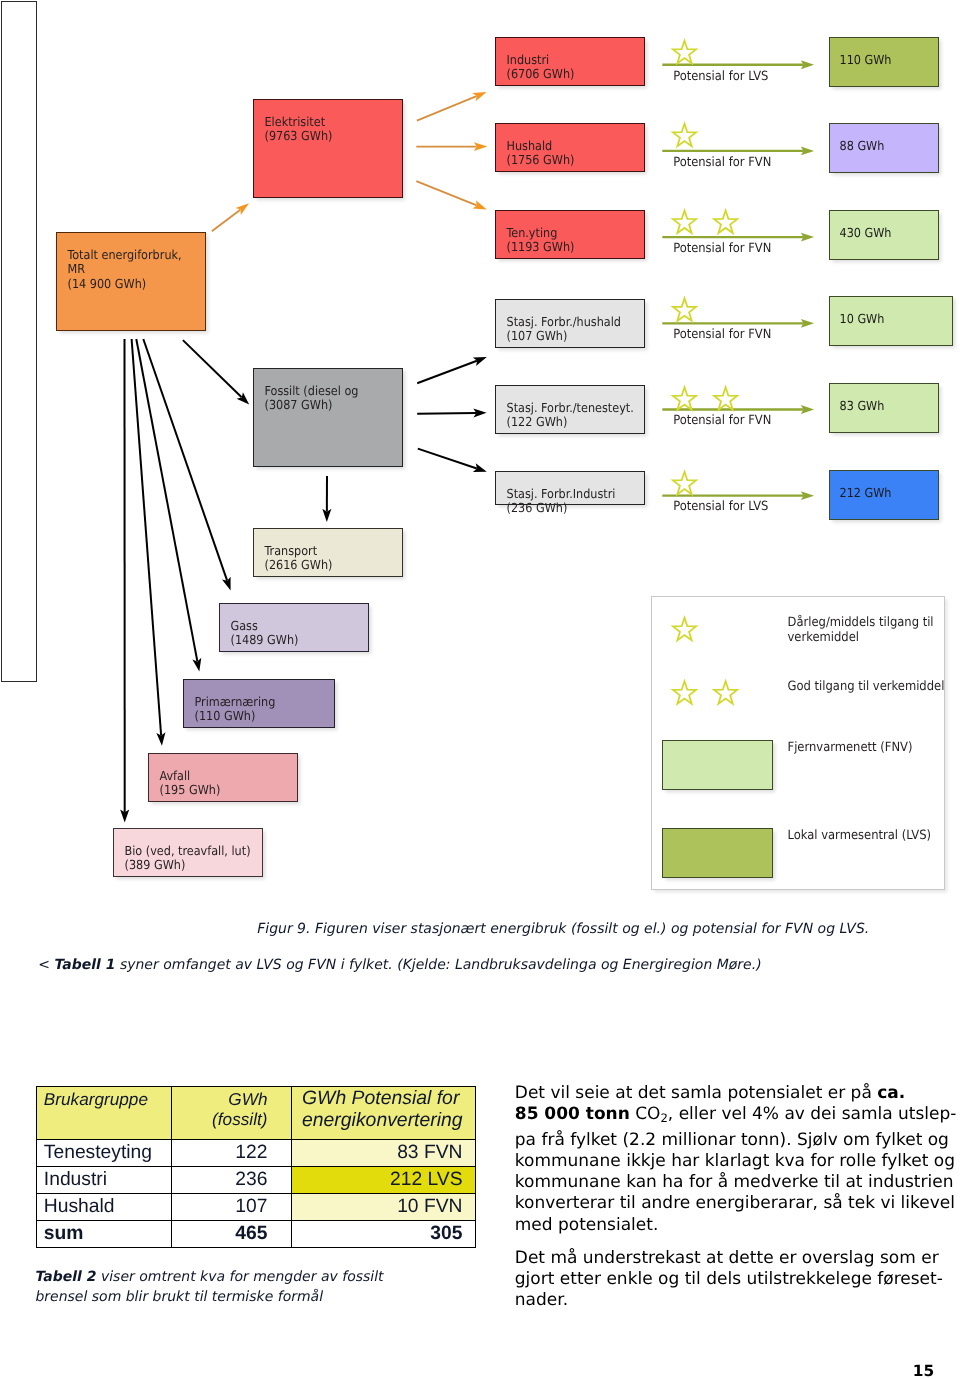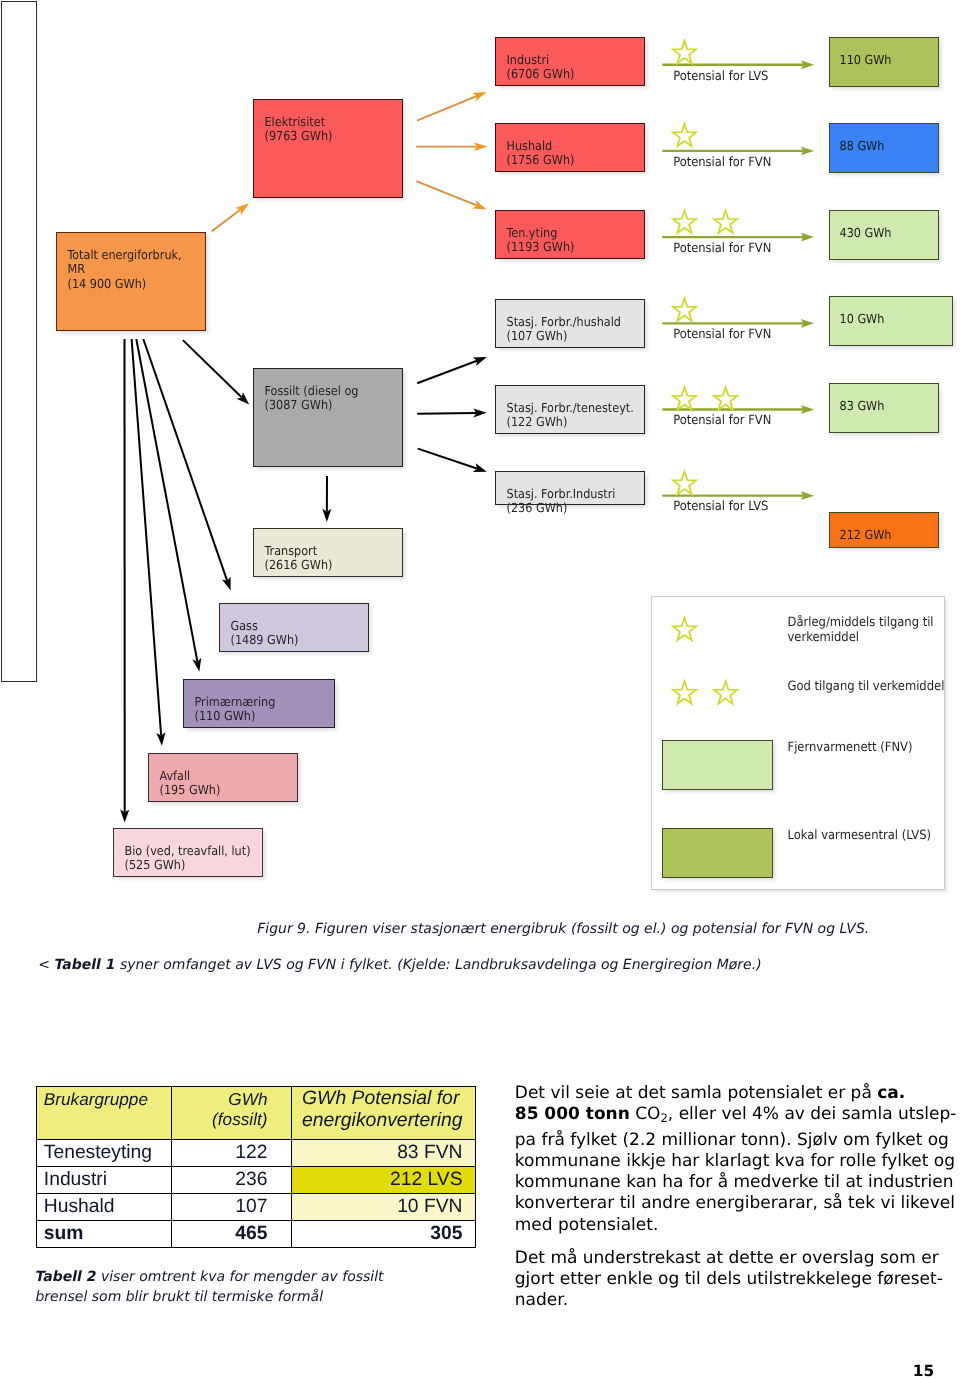--- a/index.html
+++ b/index.html
@@ -140,41 +140,41 @@
   <div class="fbox" style="left:219px;top:603px;width:150px;height:49px;background:#d0c7dc;border-color:#2a2533;">Gass
 (1489 GWh)</div>
 
   <div class="fbox" style="left:183px;top:679px;width:152px;height:49px;background:#a191b8;border-color:#241f2b;">Primærnæring
 (110 GWh)</div>
 
   <div class="fbox" style="left:148px;top:753px;width:150px;height:49px;background:#eda9ad;border-color:#3a2a2b;">Avfall
 (195 GWh)</div>
 
   <div class="fbox" style="left:113px;top:828px;width:150px;height:49px;background:#f7d7dc;border-color:#3b3436;">Bio (ved, treavfall, lut)
-(525 GWh)</div>
+(389 GWh)</div>
 
   <div class="fbox" style="left:495px;top:37px;width:150px;height:49px;background:#fa5a5a;border-color:#3d1012;">Industri
 (6706 GWh)</div>
   <div class="fbox" style="left:495px;top:123px;width:150px;height:49px;background:#fa5a5a;border-color:#3d1012;">Hushald
 (1756 GWh)</div>
   <div class="fbox" style="left:495px;top:210px;width:150px;height:49px;background:#fa5a5a;border-color:#3d1012;">Ten.yting
 (1193 GWh)</div>
   <div class="fbox" style="left:495px;top:299px;width:150px;height:49px;background:#e3e4e3;border-color:#232425;">Stasj. Forbr./hushald
 (107 GWh)</div>
   <div class="fbox" style="left:495px;top:385px;width:150px;height:49px;background:#e3e4e3;border-color:#232425;">Stasj. Forbr./tenesteyt.
 (122 GWh)</div>
   <div class="fbox" style="left:495px;top:471px;width:150px;height:34px;background:#e3e4e3;border-color:#232425;">Stasj. Forbr.Industri
 (236 GWh)</div>
 
   <div class="gbox" style="left:829px;top:37px;width:110px;height:50px;background:#aec25c;">110 GWh</div>
-  <div class="gbox" style="left:829px;top:123px;width:110px;height:50px;background:#3b82f6;">88 GWh</div>
+  <div class="gbox" style="left:829px;top:123px;width:110px;height:50px;background:#c4b5fd;">88 GWh</div>
   <div class="gbox" style="left:829px;top:210px;width:110px;height:50px;background:#d0e9ae;">430 GWh</div>
   <div class="gbox" style="left:829px;top:296px;width:124px;height:50px;background:#d0e9ae;">10 GWh</div>
   <div class="gbox" style="left:829px;top:383px;width:110px;height:50px;background:#d0e9ae;">83 GWh</div>
-  <div class="gbox" style="left:829px;top:469.5px;width:110px;height:36px;background:#f97316;margin-top:42px;">212 GWh</div>
+  <div class="gbox" style="left:829px;top:469.5px;width:110px;height:50px;background:#3b82f6;">212 GWh</div>
 
   <div class="plabel" style="left:673.2px;top:69px;">Potensial for LVS</div>
   <div class="plabel" style="left:673.2px;top:155px;">Potensial for FVN</div>
   <div class="plabel" style="left:673.2px;top:241px;">Potensial for FVN</div>
   <div class="plabel" style="left:673.2px;top:327px;">Potensial for FVN</div>
   <div class="plabel" style="left:673.2px;top:413px;">Potensial for FVN</div>
   <div class="plabel" style="left:673.2px;top:499px;">Potensial for LVS</div>
 
   <svg class="abs" width="960" height="900" style="left:0;top:0;z-index:5;" viewBox="0 0 960 900">
     <defs>

